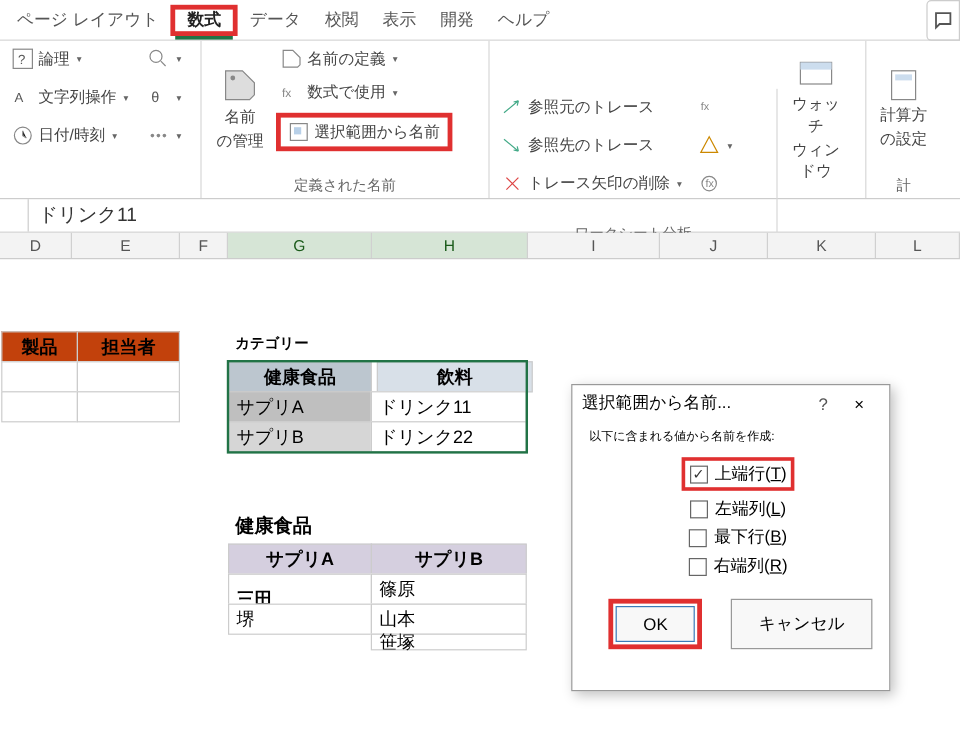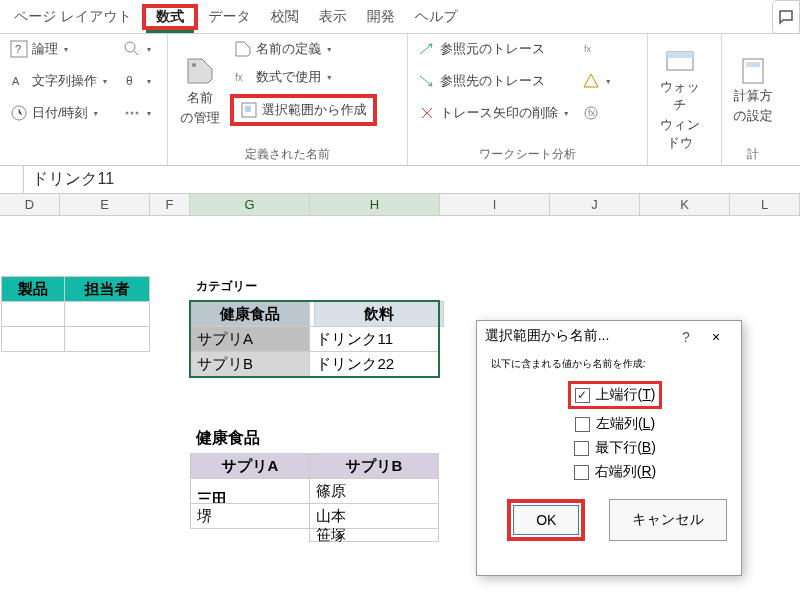--- a/index.html
+++ b/index.html
@@ -28,21 +28,21 @@
     .namebox { width: 24px; border-right: 1px solid #ccc; height: 100%; }
     .fbar { padding: 2px 8px; font-size: 16px; color: #333; }
 
     
     .grid { position: relative; }
     .colheaders { display: flex; height: 22px; background: #f3f3f3; border-bottom: 1px solid #ccc; }
     .colh { border-right: 1px solid #d0d0d0; display: flex; align-items: center; justify-content: center; font-size: 13px; color: #555; }
     .colh.sel { background: #d6e5d6; color: #1a5a1a; }
     .rows { position: relative; }
     .cell { border: 1px solid #ccc; position: absolute; display: flex; align-items: center; padding: 2px 6px; font-size: 15px; background: #fff; }
-    .hdr-green { background: #14b8a6; font-weight: bold; justify-content: center; }
+    .hdr-green { background: #c2410c; font-weight: bold; justify-content: center; }
     .hdr-blue { background: #d8e0e8; font-weight: bold; justify-content: center; }
     .hdr-purple { background: #d5cfdf; font-weight: bold; justify-content: center; }
     .sel-cell { background: #cacaca; }
     .title-cat { font-weight: bold; font-size: 12px; border: none; }
     .title-sub { font-weight: bold; font-size: 16px; border: none; }
 
     
     .dialog { position: absolute; left: 476px; top: 320px; width: 266px; height: 256px; background: #fff; border: 1px solid #999; box-shadow: 3px 3px 10px rgba(0,0,0,0.25); }
     .dlg-title { display: flex; align-items: flex-end; justify-content: space-between; padding: 6px 8px; font-size: 14px; }
     .dlg-title .t { flex: 1; }
@@ -163,29 +163,29 @@
             </svg>
           <span>数式で使用</span>
             <span class="arrow-dn">▾</span>
         </div>
         <span class="hl-red">
           <div class="rbtn">
             <svg class="ic" viewBox="0 0 18 18">
                 <rect x="2" y="2" width="14" height="14" fill="none" stroke="#888"></rect>
                 <rect x="5" y="5" width="6" height="6" fill="#b8d0e8"></rect>
               </svg>
-            <span>選択範囲から作成</span>
+            <span>選択範囲から名前</span>
           </div>
         </span>
       </div>
     </div>
     <div class="rgroup-label">定義された名前</div>
   </div>
 
-  <div class="rgroup" style="width:240px;">
+  <div class="rgroup" style="width:240px;margin-top:40px;">
     <div class="rgroup-body">
       <div class="vstack" style="gap:10px;">
         <div class="rbtn">
           <svg class="ic" viewBox="0 0 18 18">
               <path stroke="#4a8" fill="none" d="M2 14L14 4m0 0l-4 1m4-1l-1 4"></path>
             </svg>
           <span>参照元のトレース</span>
         </div>
         <div class="rbtn">
           <svg class="ic" viewBox="0 0 18 18">

